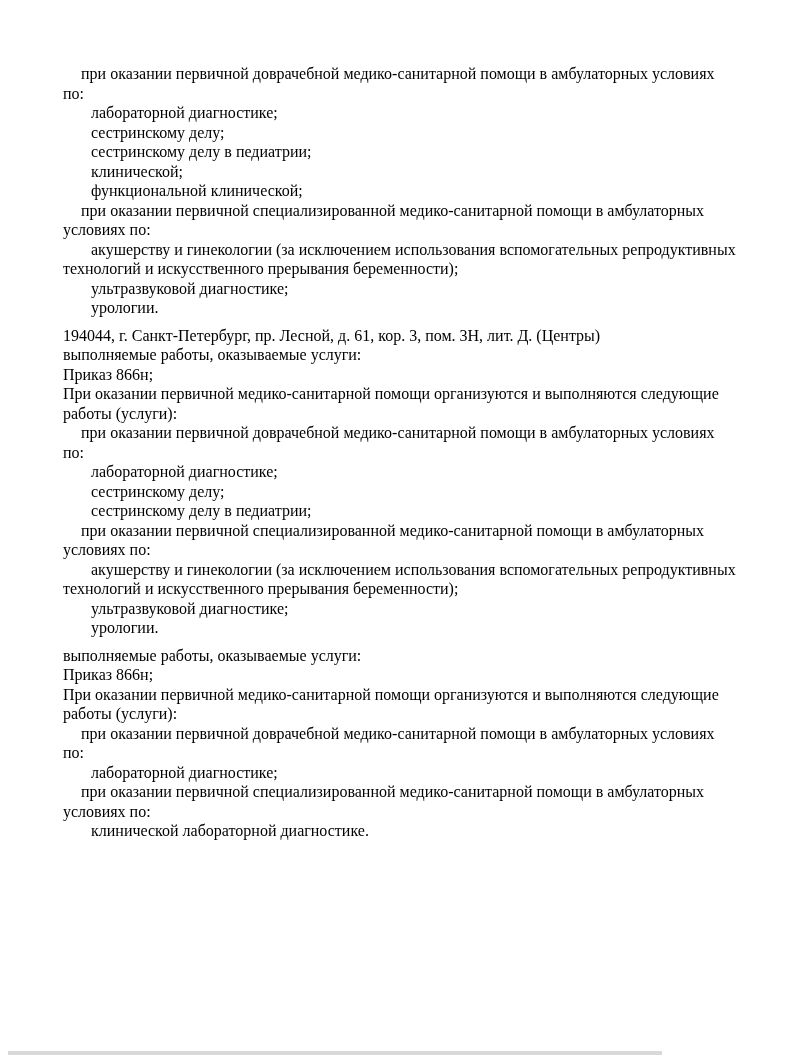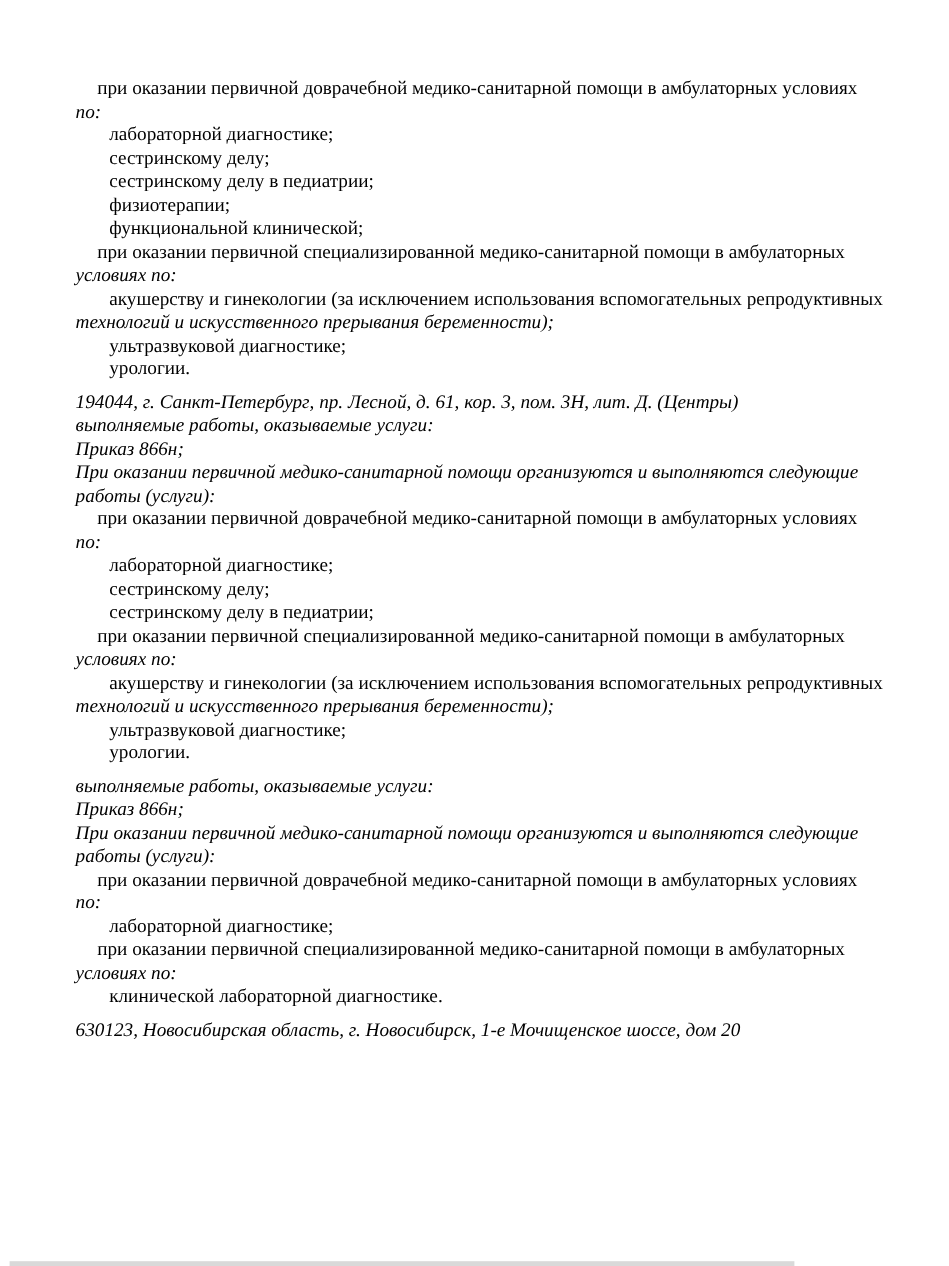--- a/index.html
+++ b/index.html
@@ -20,21 +20,21 @@
     box-sizing: border-box;
     padding: 64px 36px 0 63px;
     font-family: "Liberation Serif", "DejaVu Serif", serif;
     font-size: 16px;
     line-height: 19.5px;
     color: #000000;
   }
   .doc-block { margin-top: 8px; }
   .doc-block:first-child { margin-top: 0; }
   .doc-line { white-space: pre; }
-  .indent-0 { padding-left: 0; font-style: italic; }
+  .indent-0 { padding-left: 0; }
   .indent-1 { padding-left: 18px; }
   .indent-2 { padding-left: 28px; }
   .h-scrollbar-track {
     position: absolute;
     left: 8px;
     right: 0;
     bottom: 0;
     height: 4px;
   }
 </style>
@@ -42,21 +42,21 @@
 <body>
 
 <div class="doc-page" style="background: rgb(255, 255, 255);">
   <div class="doc-body" id="doc-body" style="color: rgb(0, 0, 0);">
       <div class="doc-block">
         <div class="doc-line indent-1">при оказании первичной доврачебной медико-санитарной помощи в амбулаторных условиях</div>
         <div class="doc-line indent-0">по:</div>
         <div class="doc-line indent-2">лабораторной диагностике;</div>
         <div class="doc-line indent-2">сестринскому делу;</div>
         <div class="doc-line indent-2">сестринскому делу в педиатрии;</div>
-        <div class="doc-line indent-2">физиотерапии;</div>
+        <div class="doc-line indent-2">клинической;</div>
         <div class="doc-line indent-2">функциональной клинической;</div>
         <div class="doc-line indent-1">при оказании первичной специализированной медико-санитарной помощи в амбулаторных</div>
         <div class="doc-line indent-0">условиях по:</div>
         <div class="doc-line indent-2">акушерству и гинекологии (за исключением использования вспомогательных репродуктивных</div>
         <div class="doc-line indent-0">технологий и искусственного прерывания беременности);</div>
         <div class="doc-line indent-2">ультразвуковой диагностике;</div>
         <div class="doc-line indent-2">урологии.</div>
       </div>
       <div class="doc-block">
         <div class="doc-line indent-0">194044, г. Санкт-Петербург, пр. Лесной, д. 61, кор. 3, пом. 3Н, лит. Д. (Центры)</div>
@@ -81,18 +81,15 @@
         <div class="doc-line indent-0">Приказ 866н;</div>
         <div class="doc-line indent-0">При оказании первичной медико-санитарной помощи организуются и выполняются следующие</div>
         <div class="doc-line indent-0">работы (услуги):</div>
         <div class="doc-line indent-1">при оказании первичной доврачебной медико-санитарной помощи в амбулаторных условиях</div>
         <div class="doc-line indent-0">по:</div>
         <div class="doc-line indent-2">лабораторной диагностике;</div>
         <div class="doc-line indent-1">при оказании первичной специализированной медико-санитарной помощи в амбулаторных</div>
         <div class="doc-line indent-0">условиях по:</div>
         <div class="doc-line indent-2">клинической лабораторной диагностике.</div>
       </div>
-      <div class="doc-block">
-        <div class="doc-line indent-0">630123, Новосибирская область, г. Новосибирск, 1-е Мочищенское шоссе, дом 20</div>
-      </div>
     </div>
   <div class="h-scrollbar-track" id="h-scrollbar" style="background: rgb(217, 217, 217);"></div>
 </div>
 
 </body></html>

